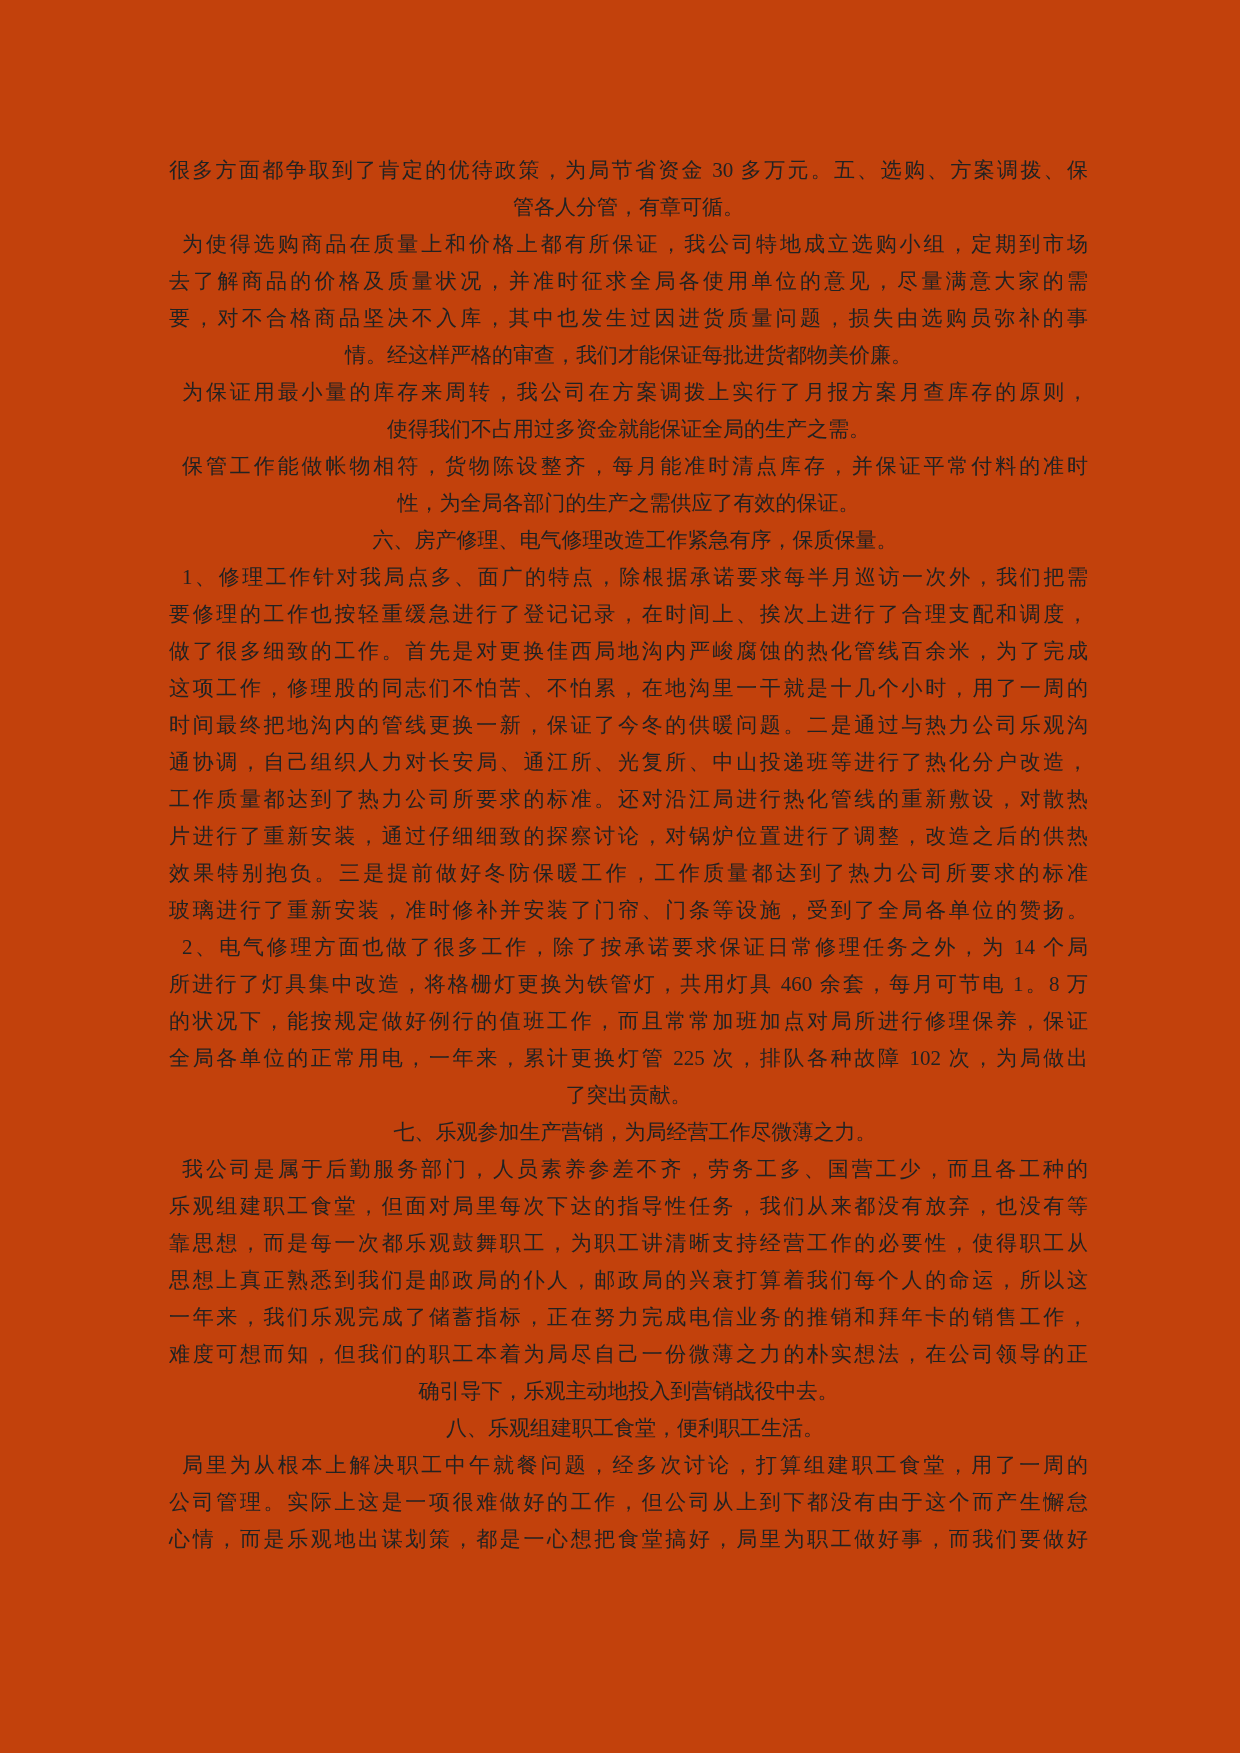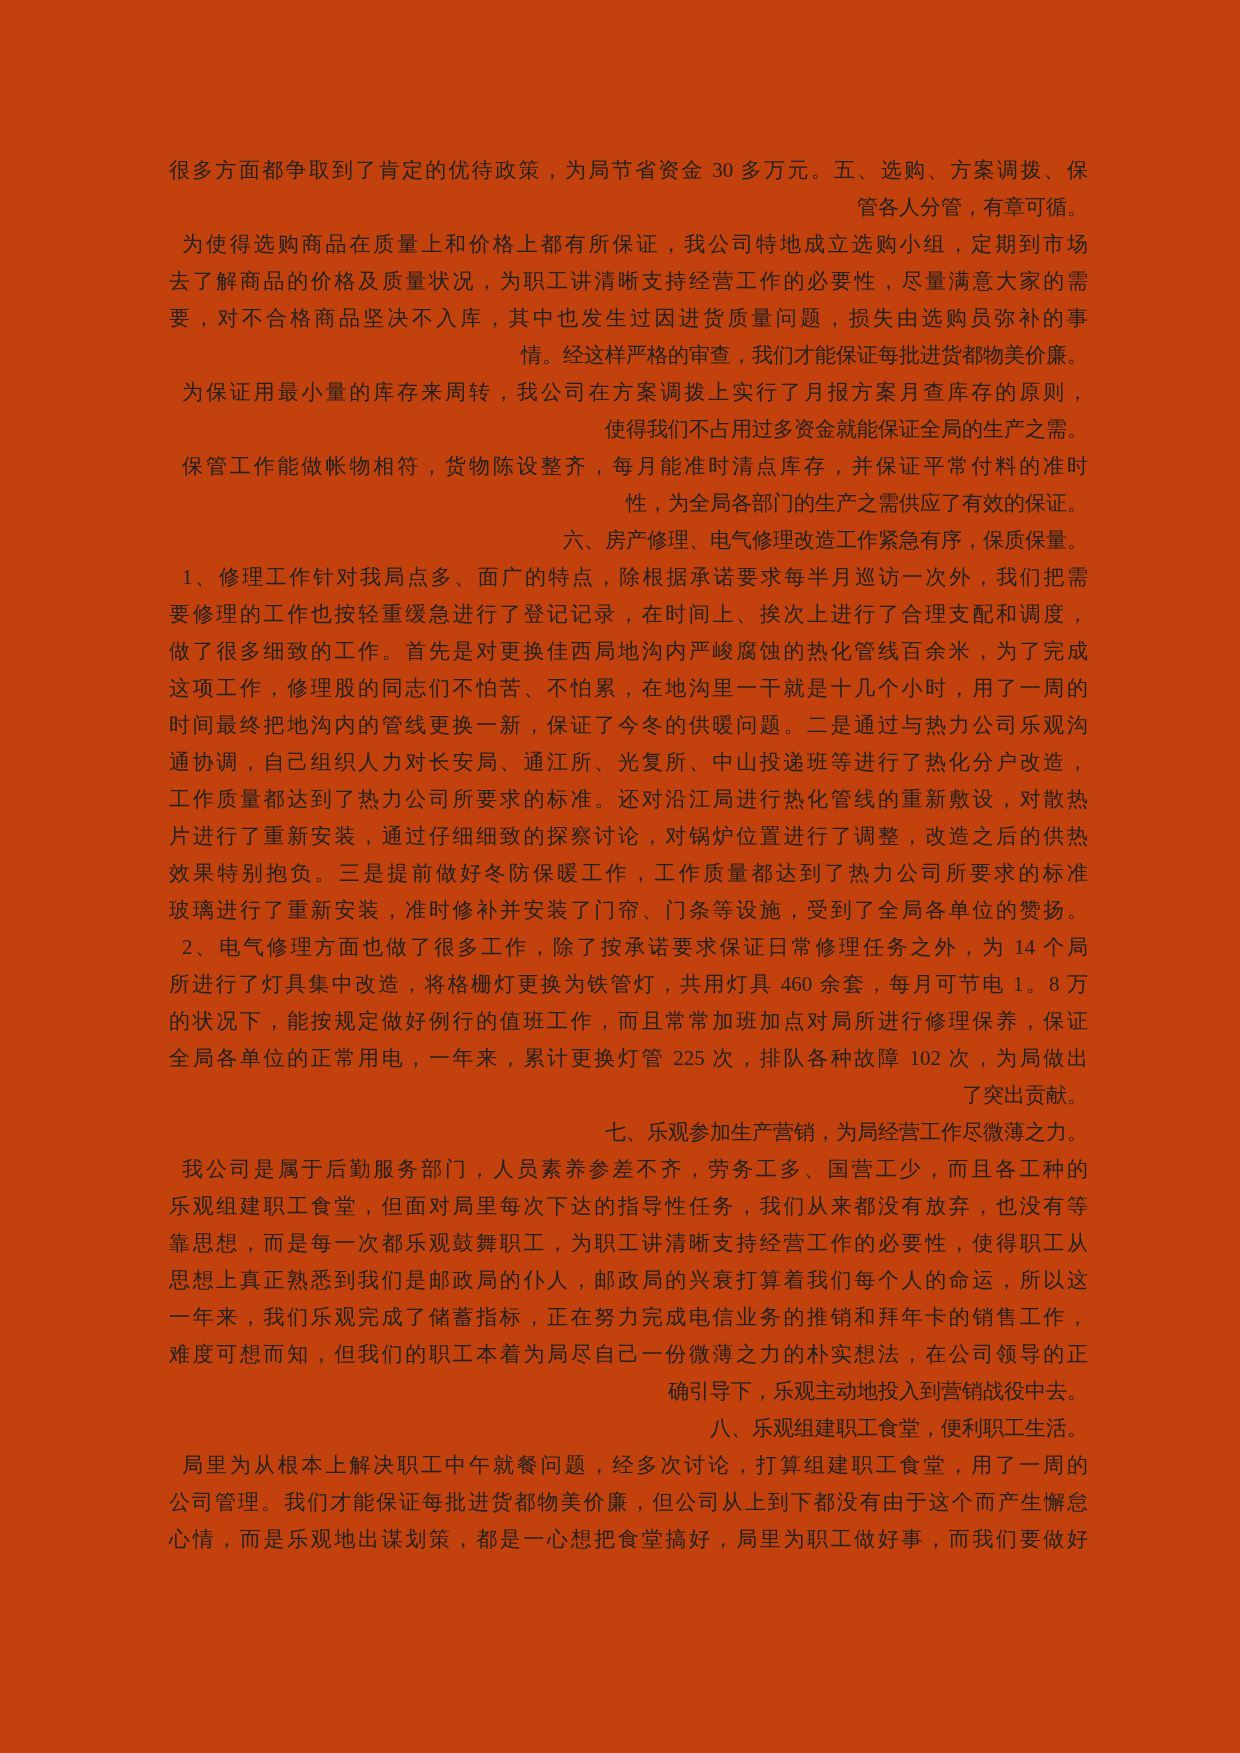--- a/index.html
+++ b/index.html
@@ -27,41 +27,41 @@
     left: 169px;
     top: 152px;
     width: 919px;
     color: #222222;
     font-family: "Liberation Serif", serif;
     font-size: 21px;
     line-height: 37px;
   }
   .line {
     height: 37px;
-    text-align: right;
+    text-align: center;
     white-space: normal;
   }
   .line.justify {
     text-align: justify;
     text-align-last: justify;
     text-justify: inter-character;
   }
   .line.indent {
     text-indent: 13px;
   }
 </style>
 </head>
 <body style="background: rgb(255, 255, 255);">
 
 <div class="page">
   <div class="text-block" id="text-block" style="color: rgb(34, 34, 34);">
       <div class="line justify">很多方面都争取到了肯定的优待政策，为局节省资金 30 多万元。五、选购、方案调拨、保</div>
       <div class="line">管各人分管，有章可循。</div>
       <div class="line indent justify">为使得选购商品在质量上和价格上都有所保证，我公司特地成立选购小组，定期到市场</div>
-      <div class="line justify">去了解商品的价格及质量状况，为职工讲清晰支持经营工作的必要性，尽量满意大家的需</div>
+      <div class="line justify">去了解商品的价格及质量状况，并准时征求全局各使用单位的意见，尽量满意大家的需</div>
       <div class="line justify">要，对不合格商品坚决不入库，其中也发生过因进货质量问题，损失由选购员弥补的事</div>
       <div class="line">情。经这样严格的审查，我们才能保证每批进货都物美价廉。</div>
       <div class="line indent justify">为保证用最小量的库存来周转，我公司在方案调拨上实行了月报方案月查库存的原则，</div>
       <div class="line">使得我们不占用过多资金就能保证全局的生产之需。</div>
       <div class="line indent justify">保管工作能做帐物相符，货物陈设整齐，每月能准时清点库存，并保证平常付料的准时</div>
       <div class="line">性，为全局各部门的生产之需供应了有效的保证。</div>
       <div class="line indent">六、房产修理、电气修理改造工作紧急有序，保质保量。</div>
       <div class="line indent justify">1、修理工作针对我局点多、面广的特点，除根据承诺要求每半月巡访一次外，我们把需</div>
       <div class="line justify">要修理的工作也按轻重缓急进行了登记记录，在时间上、挨次上进行了合理支配和调度，</div>
       <div class="line justify">做了很多细致的工作。首先是对更换佳西局地沟内严峻腐蚀的热化管线百余米，为了完成</div>
@@ -80,16 +80,16 @@
       <div class="line indent">七、乐观参加生产营销，为局经营工作尽微薄之力。</div>
       <div class="line indent justify">我公司是属于后勤服务部门，人员素养参差不齐，劳务工多、国营工少，而且各工种的</div>
       <div class="line justify">乐观组建职工食堂，但面对局里每次下达的指导性任务，我们从来都没有放弃，也没有等</div>
       <div class="line justify">靠思想，而是每一次都乐观鼓舞职工，为职工讲清晰支持经营工作的必要性，使得职工从</div>
       <div class="line justify">思想上真正熟悉到我们是邮政局的仆人，邮政局的兴衰打算着我们每个人的命运，所以这</div>
       <div class="line justify">一年来，我们乐观完成了储蓄指标，正在努力完成电信业务的推销和拜年卡的销售工作，</div>
       <div class="line justify">难度可想而知，但我们的职工本着为局尽自己一份微薄之力的朴实想法，在公司领导的正</div>
       <div class="line">确引导下，乐观主动地投入到营销战役中去。</div>
       <div class="line indent">八、乐观组建职工食堂，便利职工生活。</div>
       <div class="line indent justify">局里为从根本上解决职工中午就餐问题，经多次讨论，打算组建职工食堂，用了一周的</div>
-      <div class="line justify">公司管理。我们才能保证每批进货都物美价廉，但公司从上到下都没有由于这个而产生懈怠</div>
+      <div class="line justify">公司管理。实际上这是一项很难做好的工作，但公司从上到下都没有由于这个而产生懈怠</div>
       <div class="line justify">心情，而是乐观地出谋划策，都是一心想把食堂搞好，局里为职工做好事，而我们要做好</div>
     </div>
 </div>
 
 </body></html>

